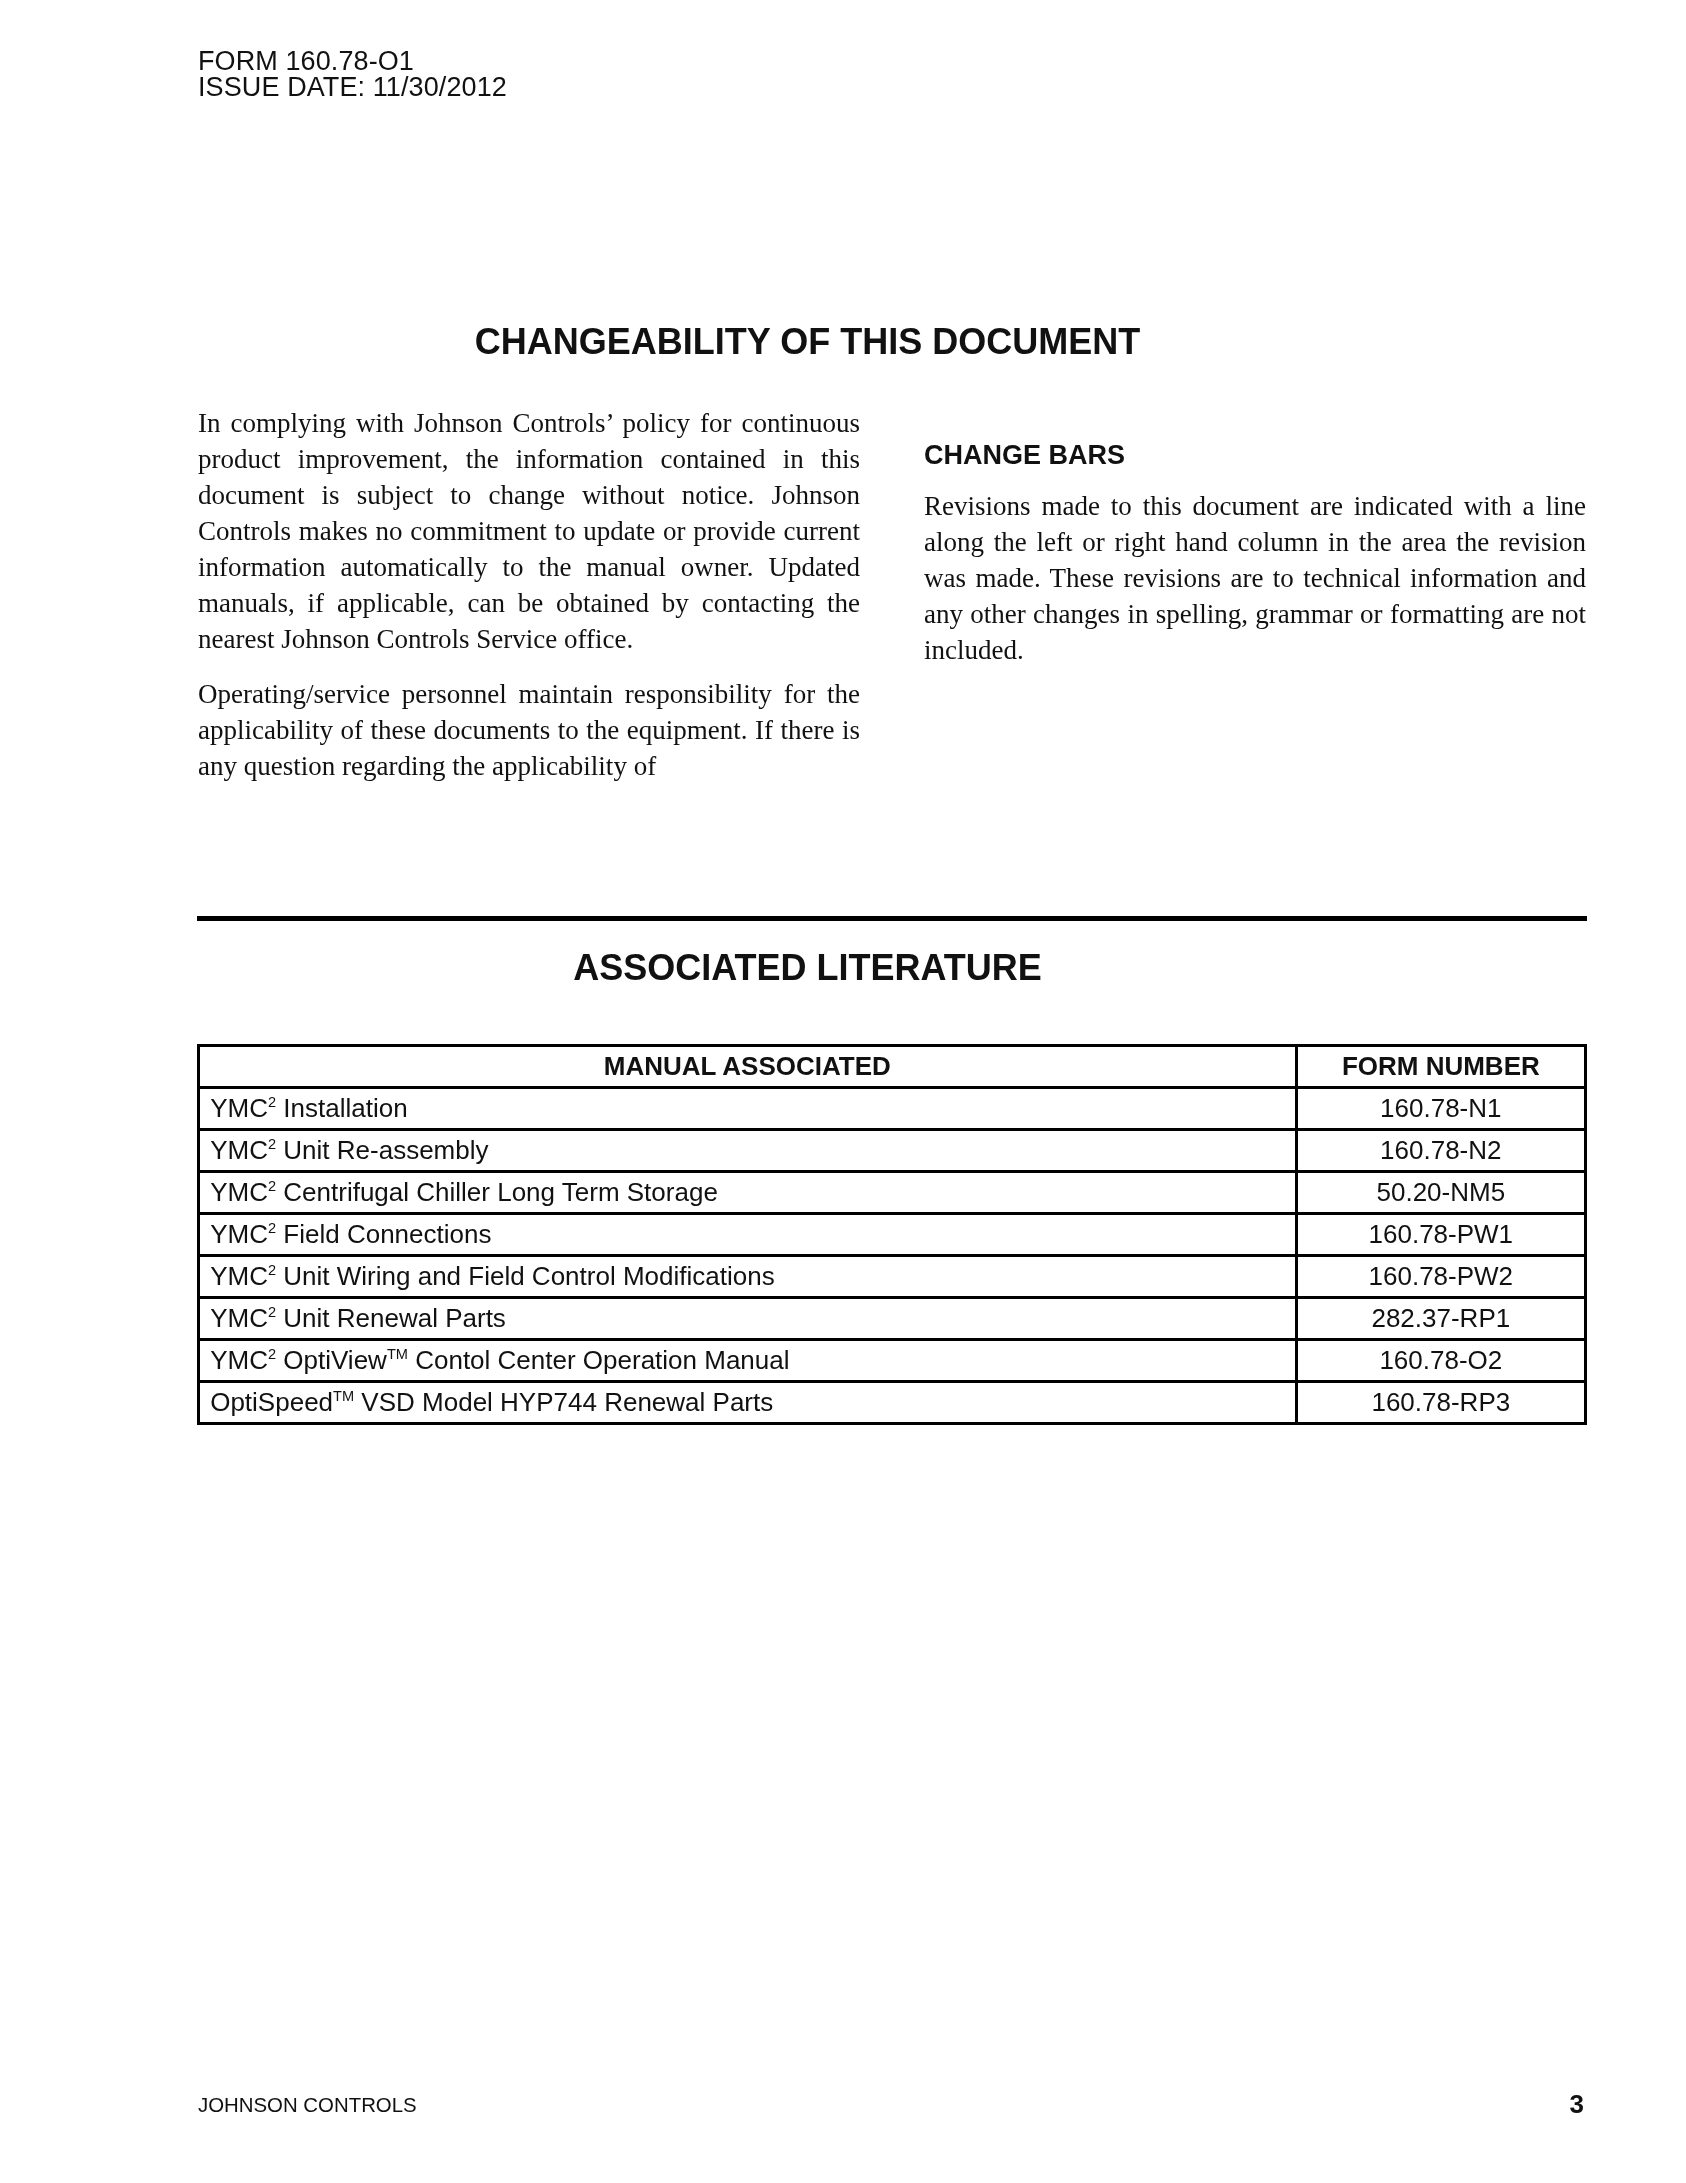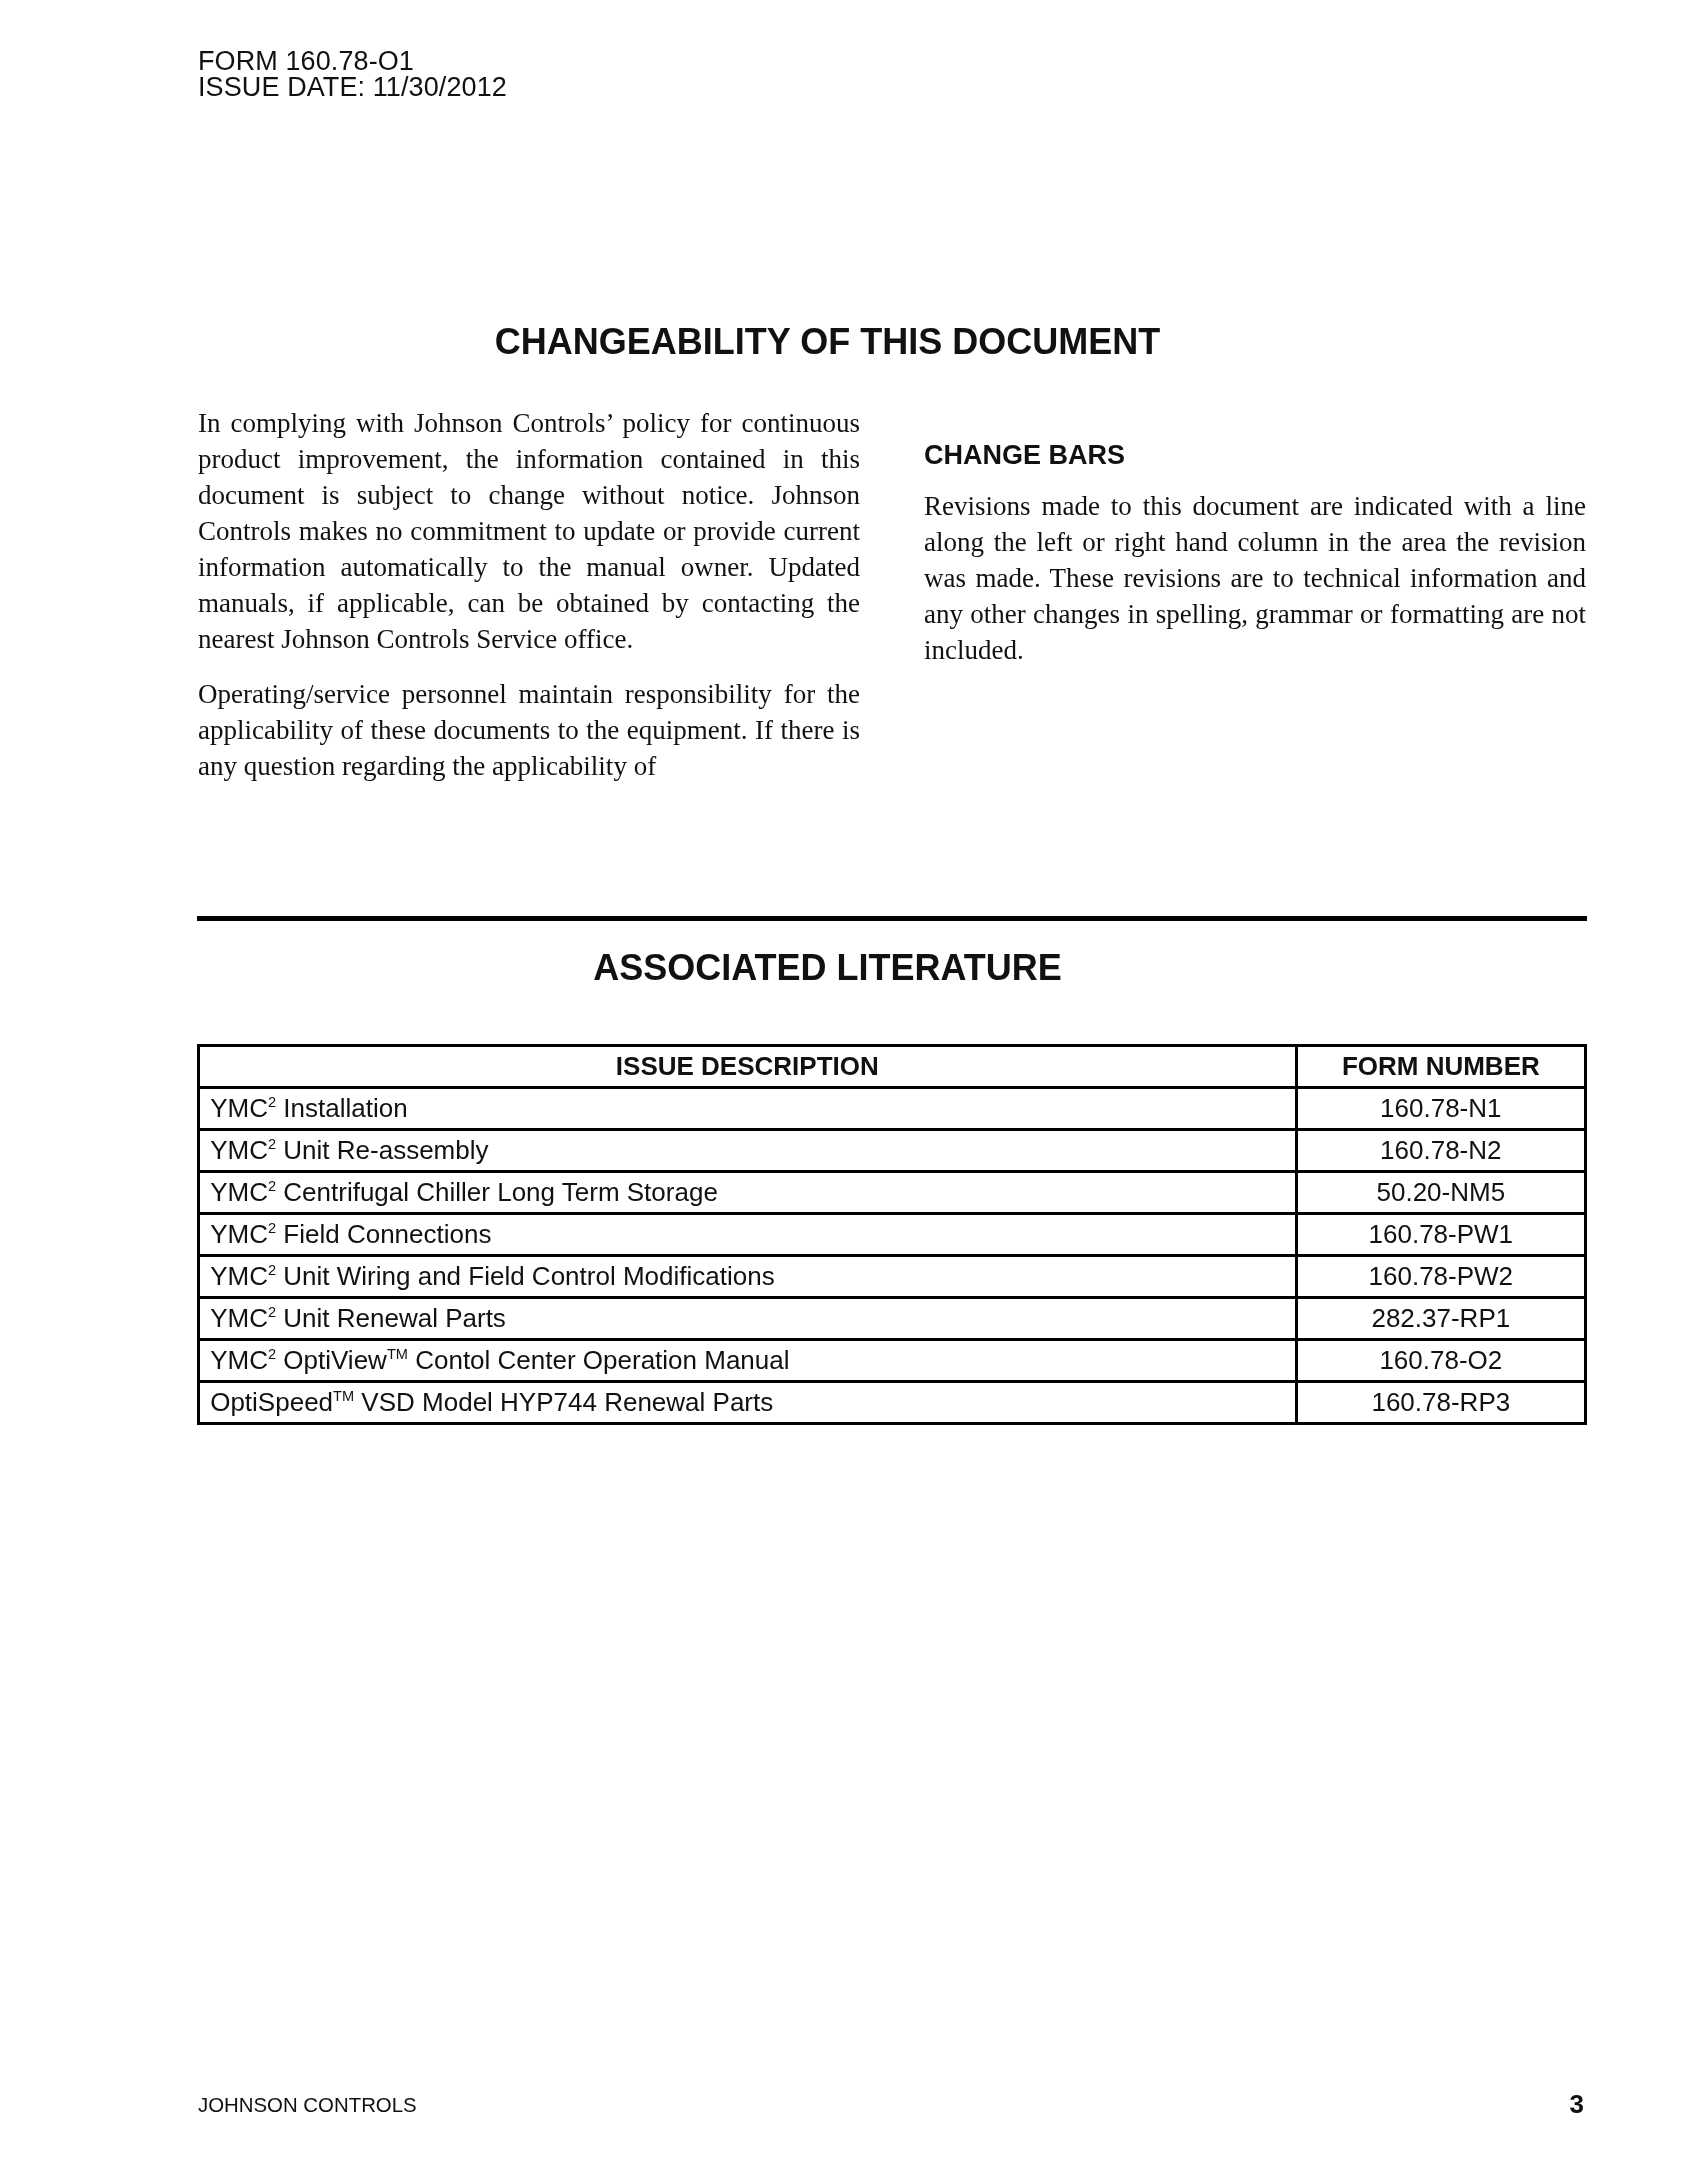--- a/index.html
+++ b/index.html
@@ -1,20 +1,20 @@
 <!DOCTYPE html>
 <html style="font-size:11.6px"><head>
   <meta charset="utf-8">
   <style>
     html, body { margin: 0; padding: 0; background: #ffffff; }
     body { width: 1687px; height: 2183px; position: relative; overflow: hidden; color: #111; }
     .sans { font-family: "Liberation Sans", sans-serif; }
     .serif { font-family: "Liberation Serif", serif; }
     #form-header { position: absolute; left: 198px; top: 48px; font-size: 27px; line-height: 26px; letter-spacing: 0.1px; }
-    .section-title { position: absolute; left: 0; width: 1615px; text-align: center; font-weight: bold; font-size: 36px; line-height: 44px; padding-left: 20px; }
+    .section-title { position: absolute; left: 0; width: 1615px; text-align: center; font-weight: bold; font-size: 36px; line-height: 44px; }
     #title-changeability { top: 320px; }
     #title-literature { top: 946px; }
     .col { position: absolute; top: 405px; width: 662px; font-size: 27px; line-height: 36px; text-align: justify; }
     #col-left { left: 198px; }
     #col-right { left: 924px; }
     .col p { margin: 0 0 19px 0; }
     .subhead { font-family: "Liberation Sans", sans-serif; font-weight: bold; font-size: 27px; line-height: 36px; margin: 32px 0 14.6px 0; }
     #section-rule { position: absolute; left: 197px; width: 1390px; top: 916px; height: 5.1px; background: #000; }
     #lit-table { position: absolute; left: 197px; top: 1044px; width: 1390px; border-collapse: collapse; border: 3.6px solid #000; font-family: "Liberation Sans", sans-serif; }
     #lit-table th, #lit-table td { border: 3.6px solid #000; height: 39px; padding: 0 10.2px; font-size: 26px; }
@@ -45,21 +45,21 @@
   <p><span>Revisions made to this document are indicated with a line along the left or right hand column in the area the revision was made. These revisions are to technical information and any other changes in spelling, grammar or formatting are not included.</span></p>
 </div>
 
 <div id="section-rule"></div>
 
 <div id="title-literature" class="section-title sans">ASSOCIATED LITERATURE</div>
 
 <table id="lit-table">
   <thead>
     <tr>
-      <th>ISSUE DESCRIPTION</th>
+      <th>MANUAL ASSOCIATED</th>
       <th>FORM NUMBER</th>
     </tr>
   </thead>
   <tbody id="lit-body">
       <tr>
         <td class="desc"><span>YMC</span><sup>2</sup><span> Installation</span></td>
         <td class="form">160.78-N1</td>
       </tr>
       <tr>
         <td class="desc"><span>YMC</span><sup>2</sup><span> Unit Re-assembly</span></td>

